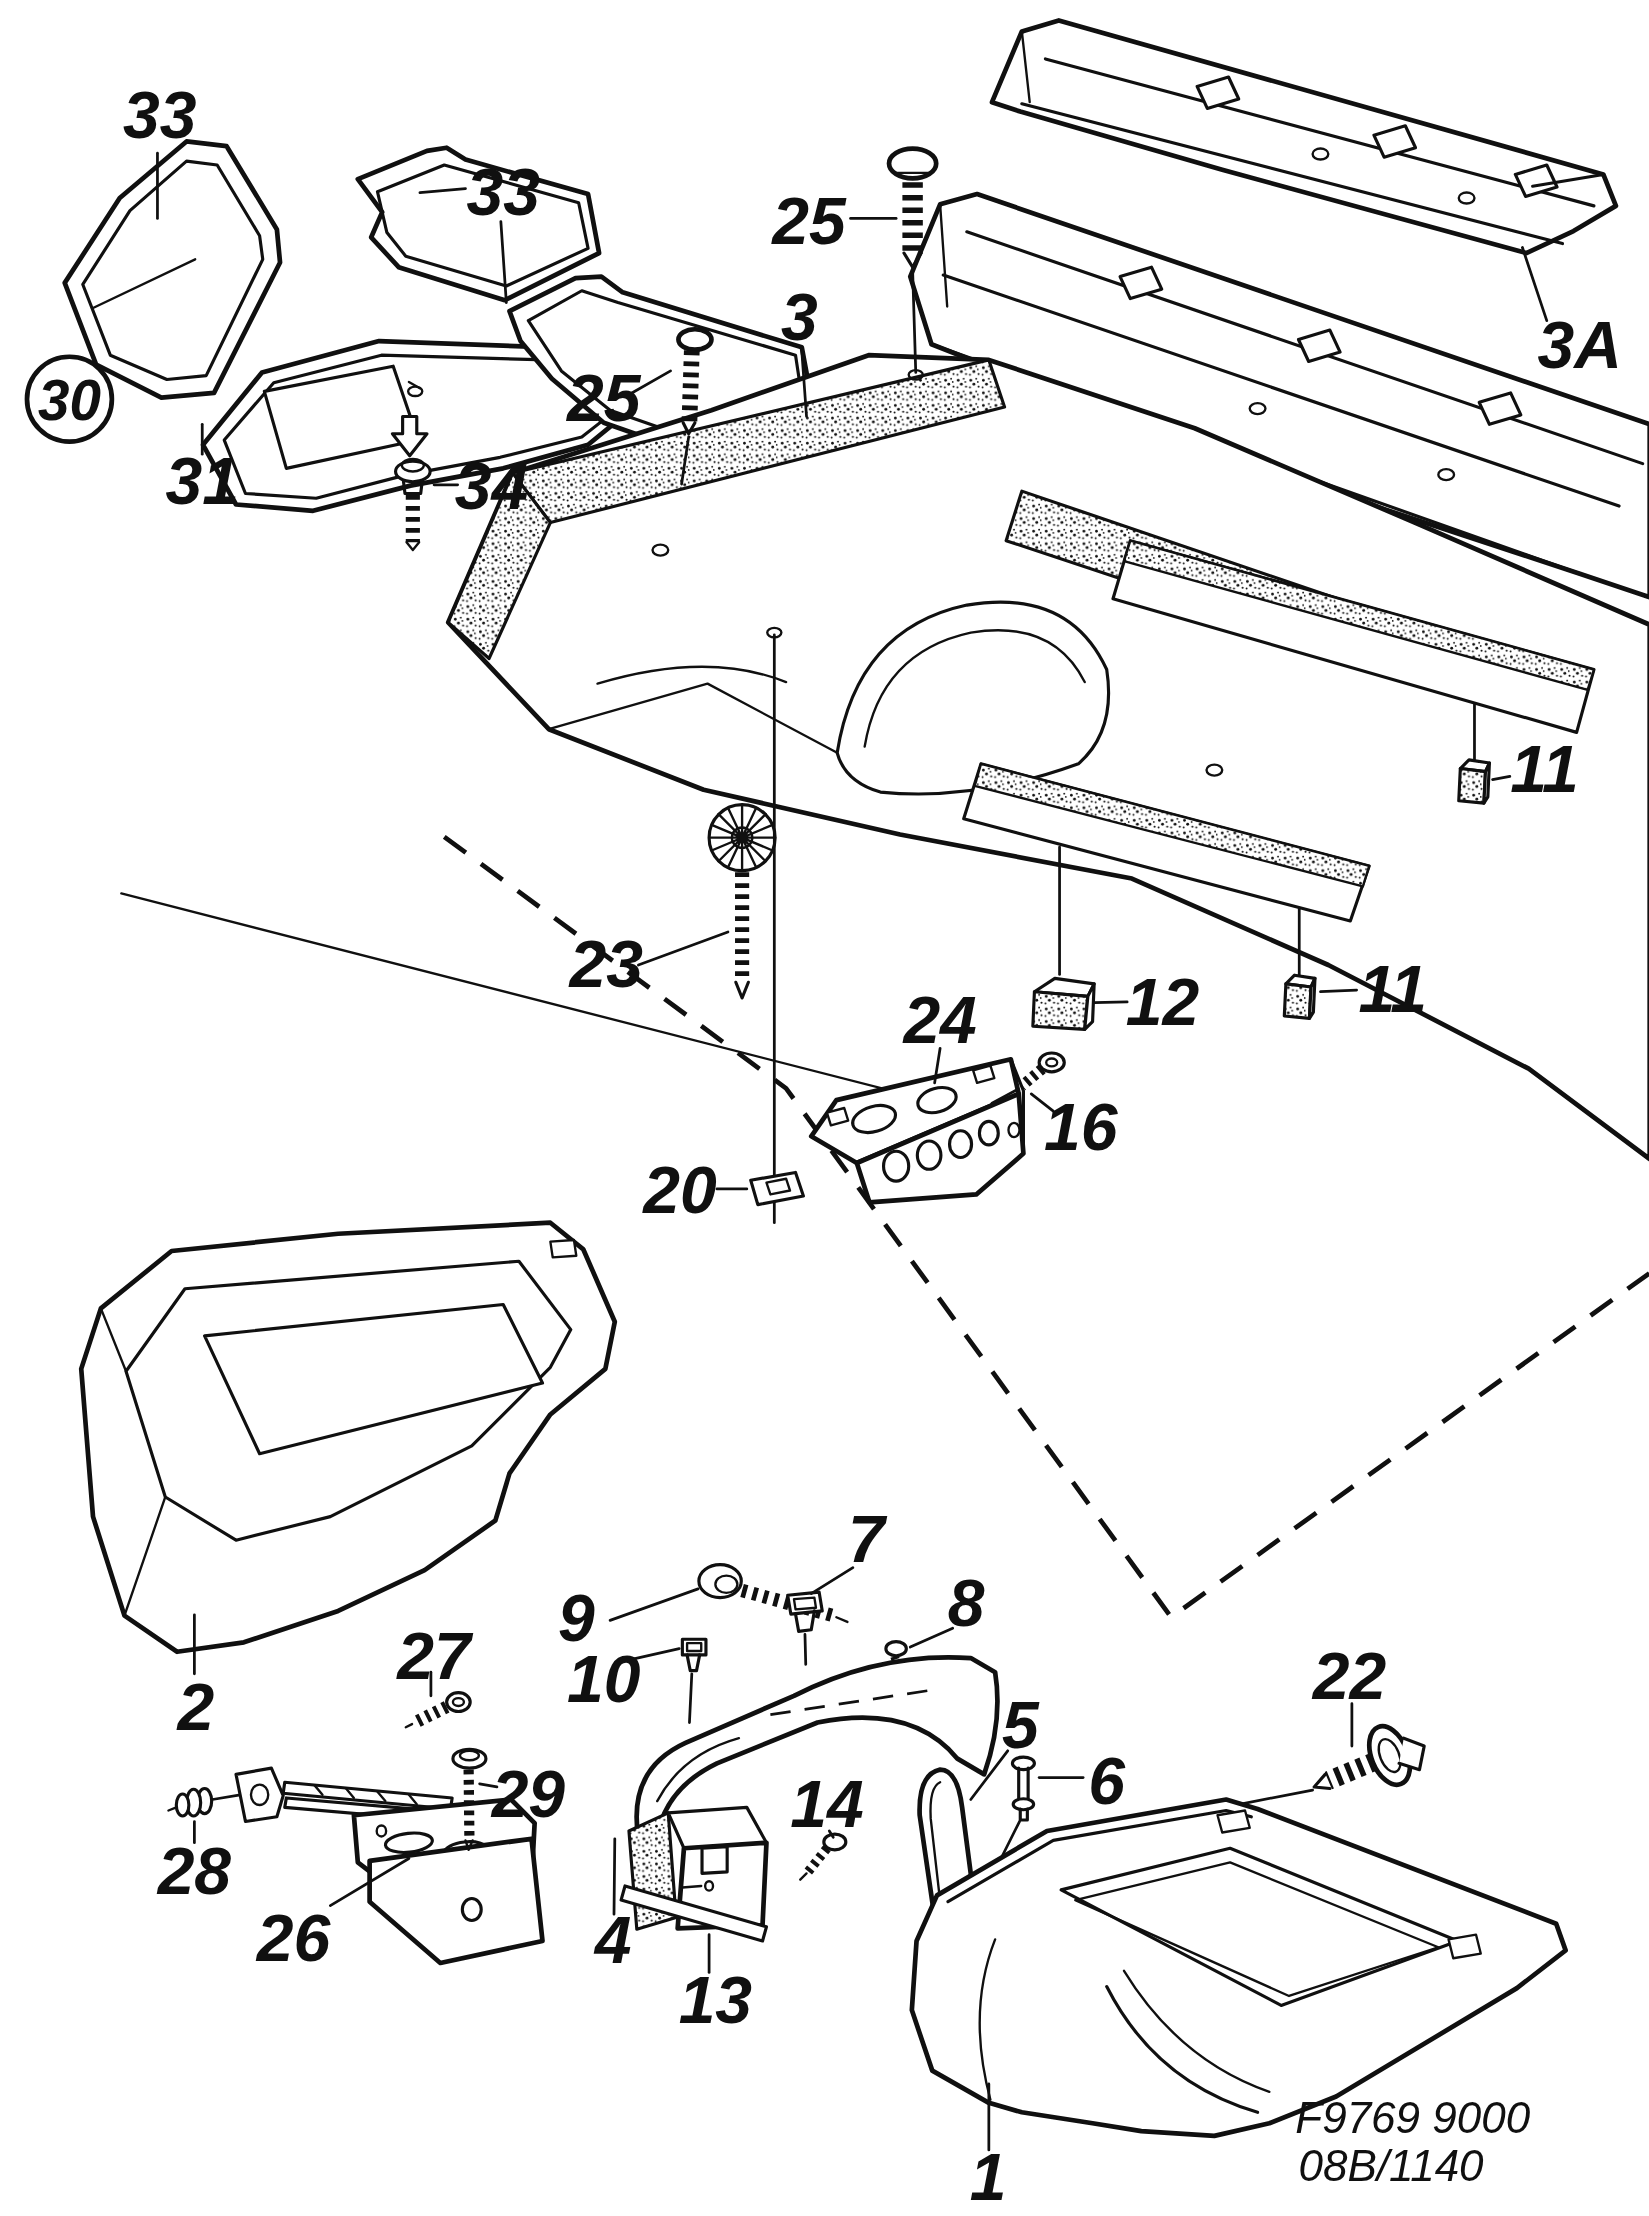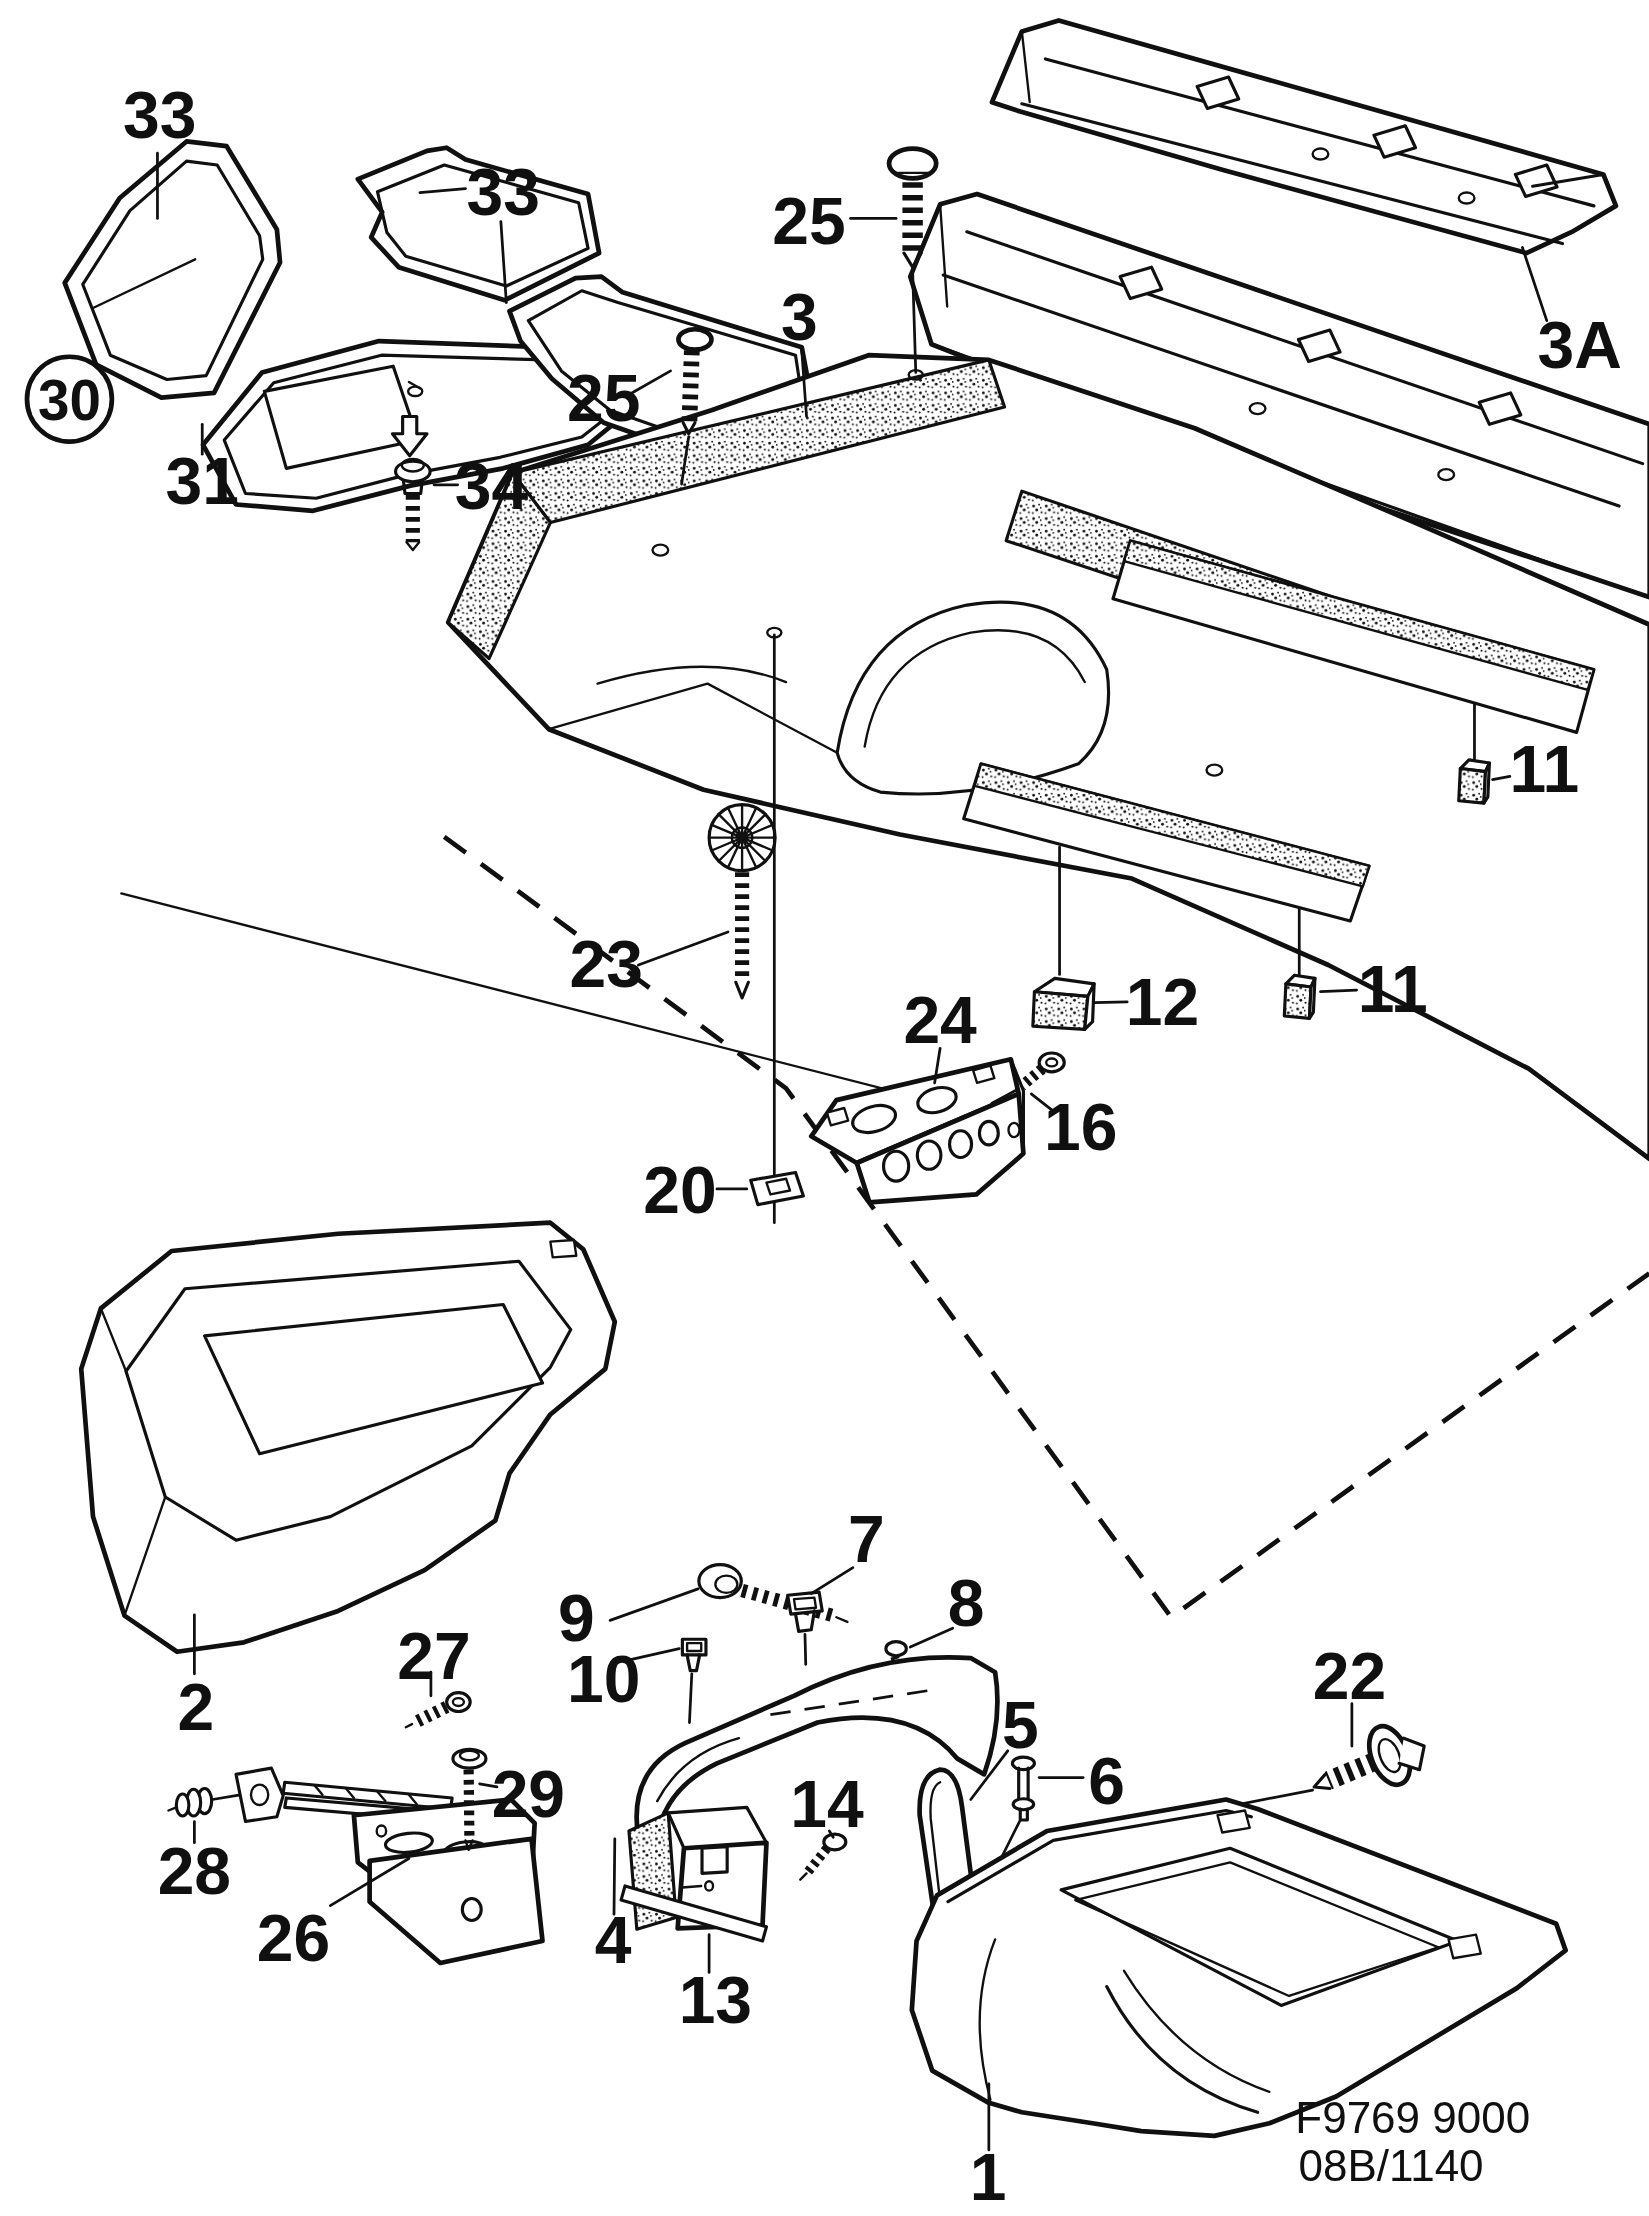--- a/index.html
+++ b/index.html
@@ -1,16 +1,16 @@
 <!DOCTYPE html>
 <html style="font-size:12.6px"><head>
 <meta charset="utf-8">
 <style>
   html,body{margin:0;padding:0;background:#fff;}
-  .page{width:1650px;height:2216px;background:#fff;position:relative;}
+  .page{width:1650px;height:2216px;background:#fff;position:relative;font-style:italic;}
   svg{display:block;}
   .callout{font-family:"Liberation Sans",sans-serif;font-weight:bold;font-size:84px;fill:#101010;text-anchor:middle;}
   .callout-small{font-family:"Liberation Sans",sans-serif;font-weight:bold;font-size:72px;fill:#101010;text-anchor:middle;}
   .code{font-family:"Liberation Sans",sans-serif;font-weight:normal;font-size:56px;fill:#101010;text-anchor:start;}
   .ln{stroke:#101010;fill:none;stroke-width:6;stroke-linejoin:round;stroke-linecap:round;}
   .ln2{stroke:#101010;fill:none;stroke-width:4;stroke-linejoin:round;stroke-linecap:round;}
   .ln3{stroke:#101010;fill:none;stroke-width:3;stroke-linejoin:round;stroke-linecap:round;}
   .lead{stroke:#101010;fill:none;stroke-width:3.5;stroke-linecap:round;}
   .dash{stroke:#101010;fill:none;stroke-width:6;stroke-dasharray:34 24;}
   .hid{stroke:#101010;fill:none;stroke-width:3.5;stroke-dasharray:26 18;}

